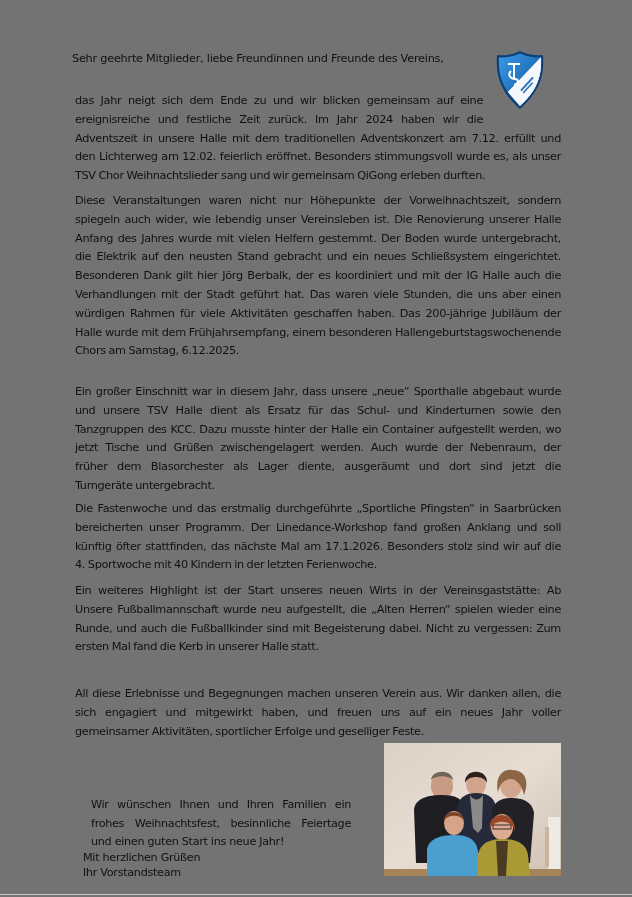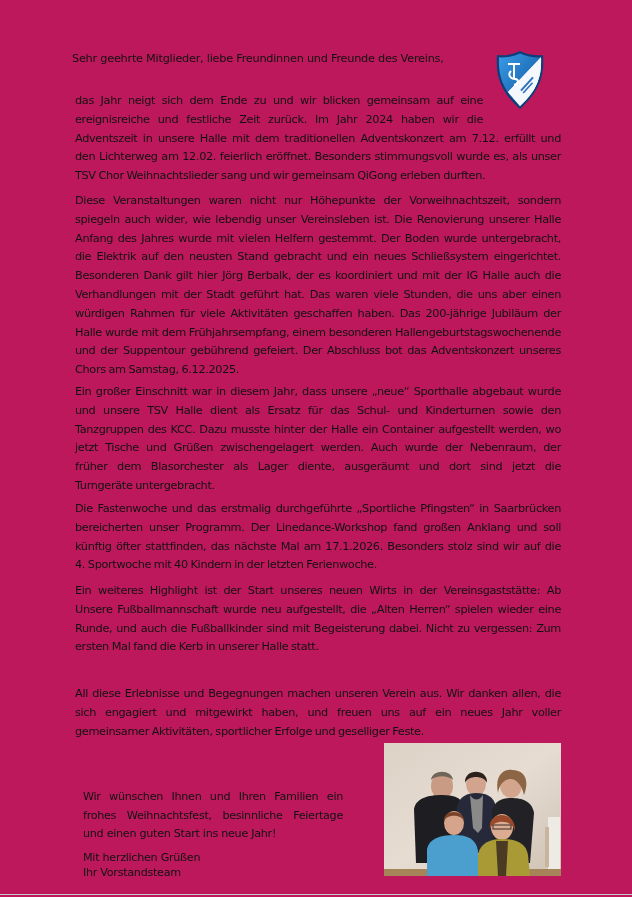--- a/index.html
+++ b/index.html
@@ -1,30 +1,30 @@
 <!DOCTYPE html>
 <html><head>
 <meta charset="utf-8">
 <style>
   html, body { margin: 0; padding: 0; background: #ffffff; }
   body { width: 632px; height: 897px; position: relative; overflow: hidden;
          font-family: "DejaVu Sans", sans-serif; color: #111; }
-  .page { position: absolute; left: 0; top: 0; width: 632px; height: 897px; background: #be185d; }
+  .page { position: absolute; left: 0; top: 0; width: 632px; height: 897px; background: #737373; }
   .salutation { position: absolute; left: 72px; top: 52px; font-size: 11.3px; letter-spacing: -0.25px; white-space: nowrap; }
   .logo { position: absolute; left: 494px; top: 49px; width: 52px; height: 62px; }
   .body-text { position: absolute; left: 75px; width: 486px; font-size: 11.3px; line-height: 18.8px;
                text-align: justify; letter-spacing: -0.35px; word-spacing: -0.5px; margin: 0; }
   .p1 { top: 92px; }
   .p1 .first-lines { width: 408px; display: block; }
   .p2 { top: 192px; }
   .p3 { top: 383px; }
   .p4 { top: 500px; }
   .p5 { top: 582px; }
   .p6 { top: 685px; }
-  .closing { position: absolute; left: 83px; top: 788px; width: 260px; font-size: 11.2px; line-height: 18.6px; letter-spacing: -0.3px; margin: 0; }
+  .closing { position: absolute; left: 83px; top: 788px; width: 260px; font-size: 11.2px; line-height: 18.6px; letter-spacing: -0.3px; margin: 8px; }
   .signoff { position: absolute; left: 83px; top: 850px; font-size: 11.2px; line-height: 15px; letter-spacing: -0.3px; margin: 0; }
   .photo { position: absolute; left: 384px; top: 743px; width: 177px; height: 133px; overflow: hidden; }
   .bottom-rule { position: absolute; left: 0; top: 894px; width: 632px; height: 1px; background: #c8c8c8; }
   .line { display: block; }
   .justify-last { text-align-last: justify; }
 </style>
 </head>
 <body>
 
 <div class="page">
@@ -66,21 +66,20 @@
 
   <p class="body-text p2">
     <span class="line justify-last">Diese Veranstaltungen waren nicht nur Höhepunkte der Vorweihnachtszeit, sondern</span>
     <span class="line justify-last">spiegeln auch wider, wie lebendig unser Vereinsleben ist. Die Renovierung unserer Halle</span>
     <span class="line justify-last">Anfang des Jahres wurde mit vielen Helfern gestemmt. Der Boden wurde untergebracht,</span>
     <span class="line justify-last">die Elektrik auf den neusten Stand gebracht und ein neues Schließsystem eingerichtet.</span>
     <span class="line justify-last">Besonderen Dank gilt hier Jörg Berbalk, der es koordiniert und mit der IG Halle auch die</span>
     <span class="line justify-last">Verhandlungen mit der Stadt geführt hat. Das waren viele Stunden, die uns aber einen</span>
     <span class="line justify-last">würdigen Rahmen für viele Aktivitäten geschaffen haben. Das 200-jährige Jubiläum der</span>
     <span class="line justify-last">Halle wurde mit dem Frühjahrsempfang, einem besonderen Hallengeburtstagswochenende</span>
-    <span class="line justify-last">und der Suppentour gebührend gefeiert. Der Abschluss bot das Adventskonzert unseres</span>
     <span class="line">Chors am Samstag, 6.12.2025.</span>
   </p>
 
   <p class="body-text p3">
     <span class="line justify-last">Ein großer Einschnitt war in diesem Jahr, dass unsere „neue“ Sporthalle abgebaut wurde</span>
     <span class="line justify-last">und unsere TSV Halle dient als Ersatz für das Schul- und Kinderturnen sowie den</span>
     <span class="line justify-last">Tanzgruppen des KCC. Dazu musste hinter der Halle ein Container aufgestellt werden, wo</span>
     <span class="line justify-last">jetzt Tische und Grüßen zwischengelagert werden. Auch wurde der Nebenraum, der</span>
     <span class="line justify-last">früher dem Blasorchester als Lager diente, ausgeräumt und dort sind jetzt die</span>
     <span class="line">Turngeräte untergebracht.</span>

